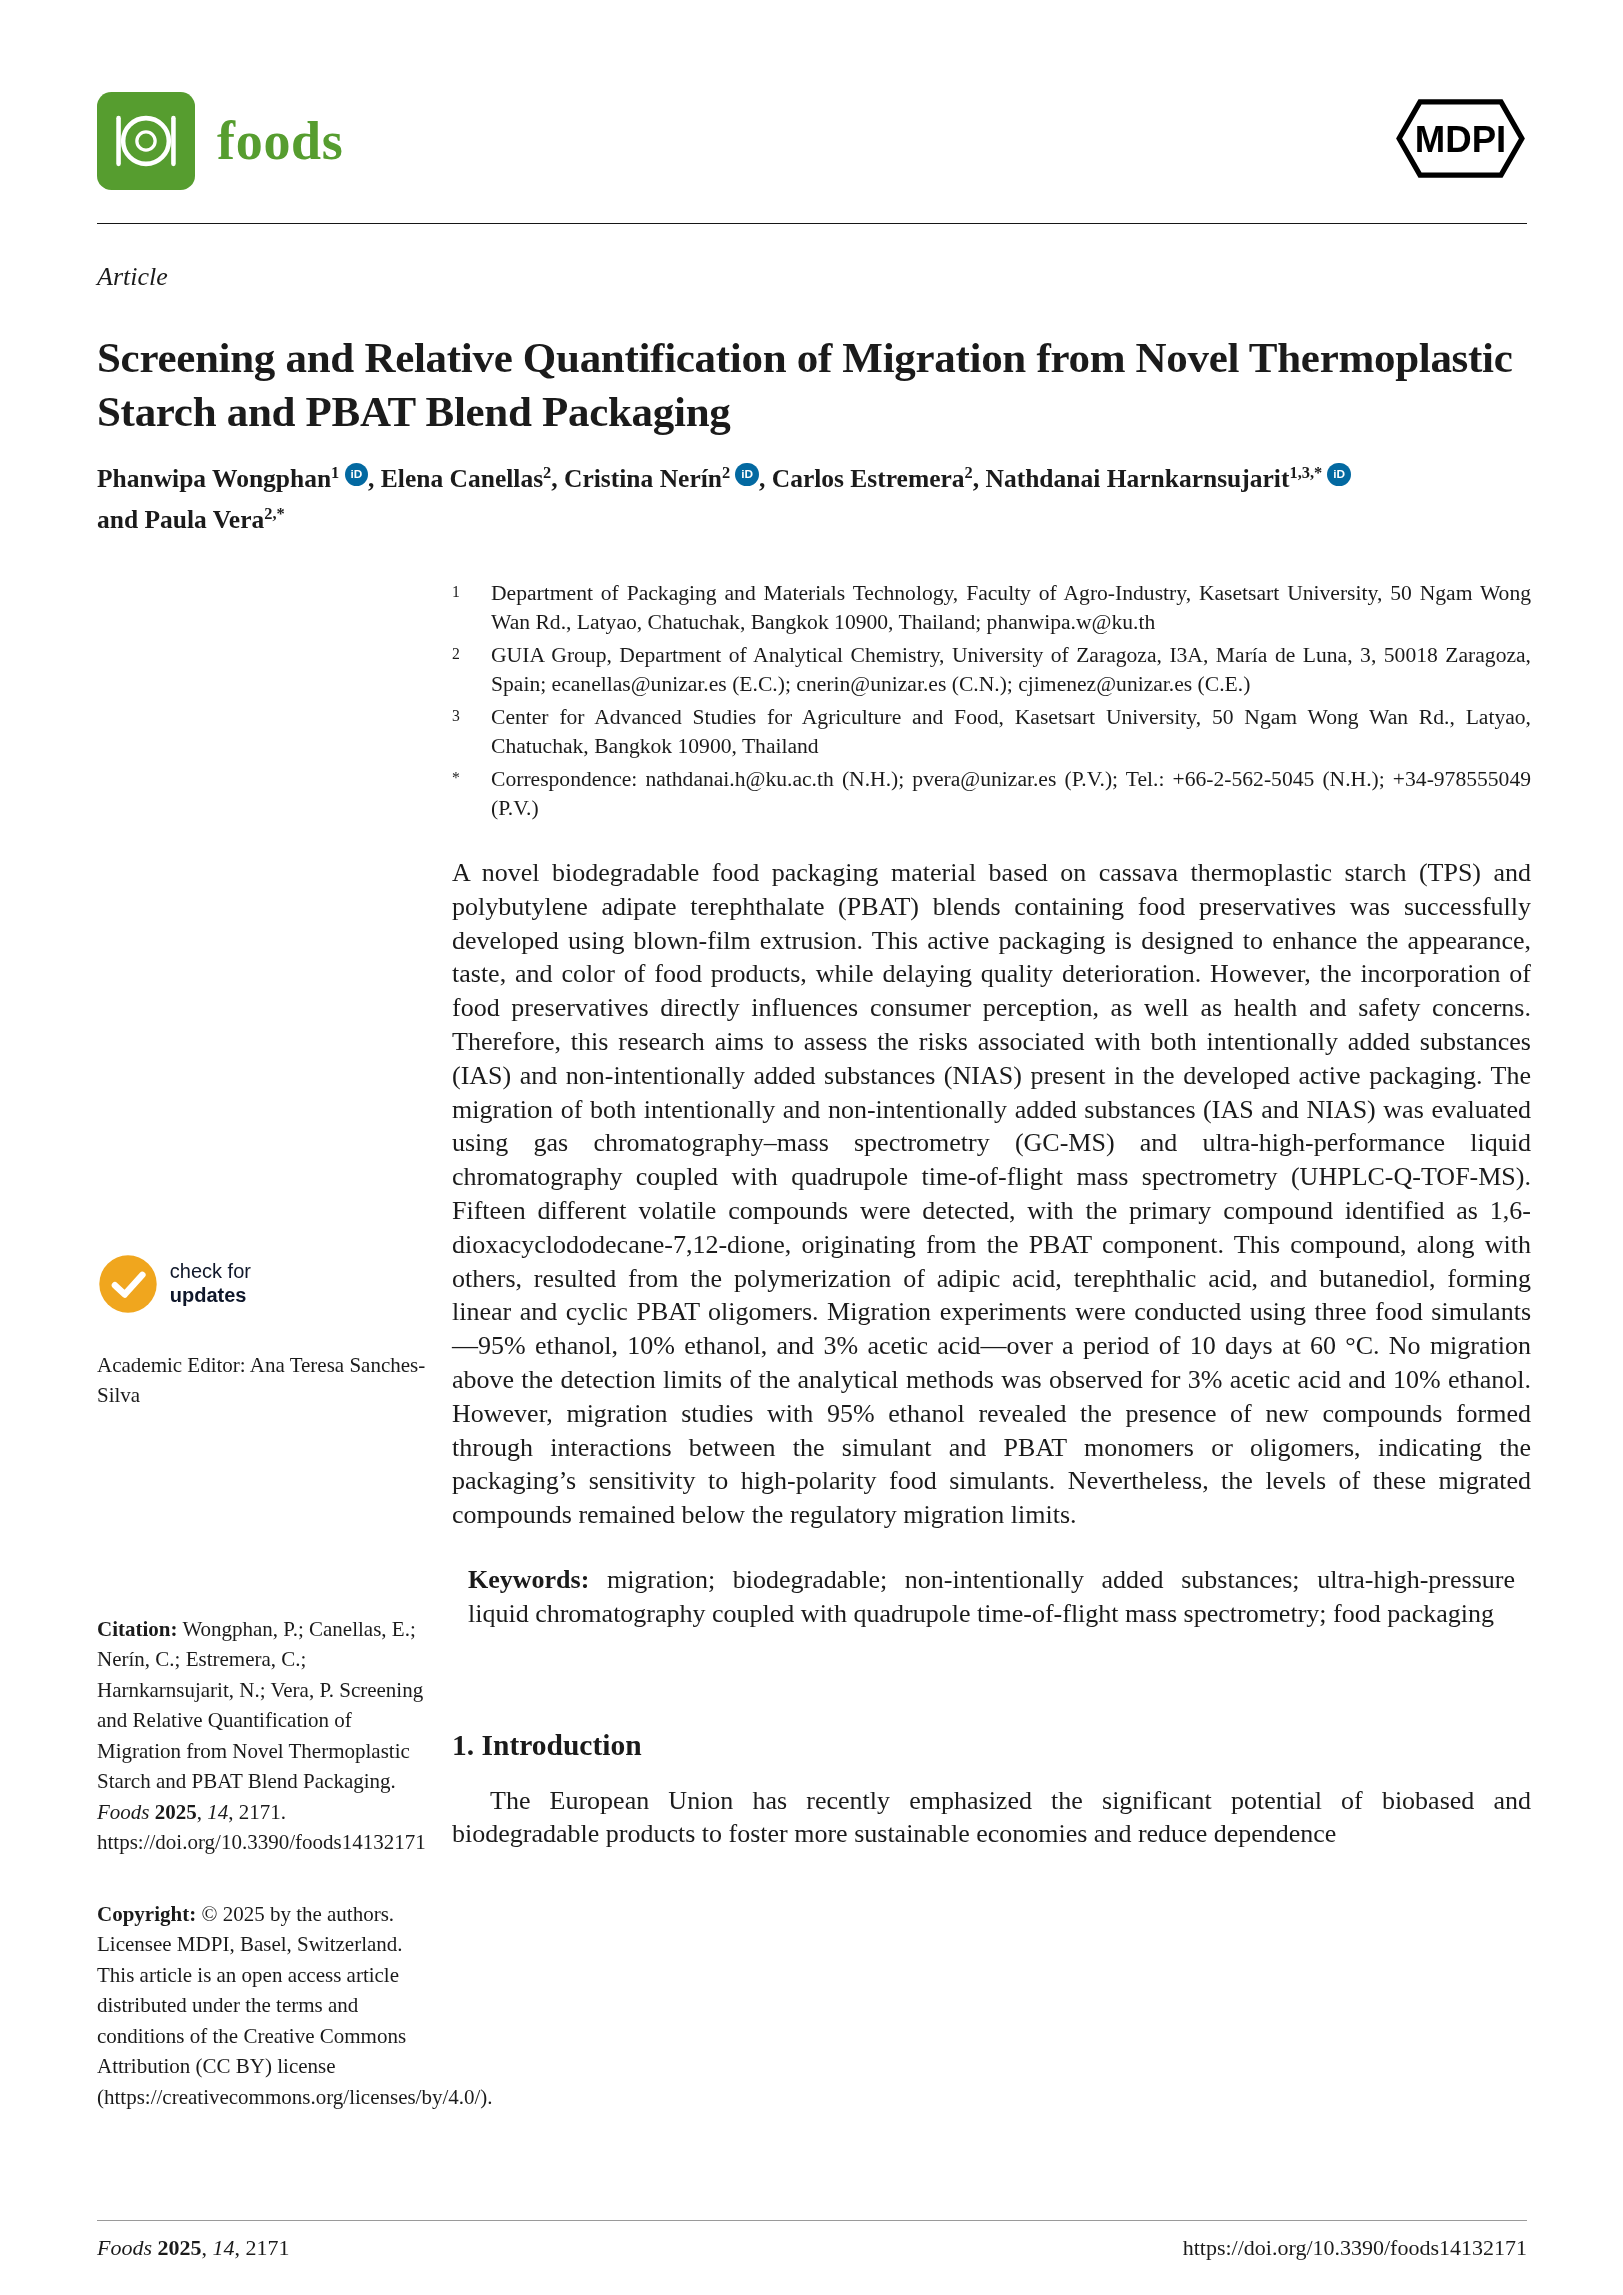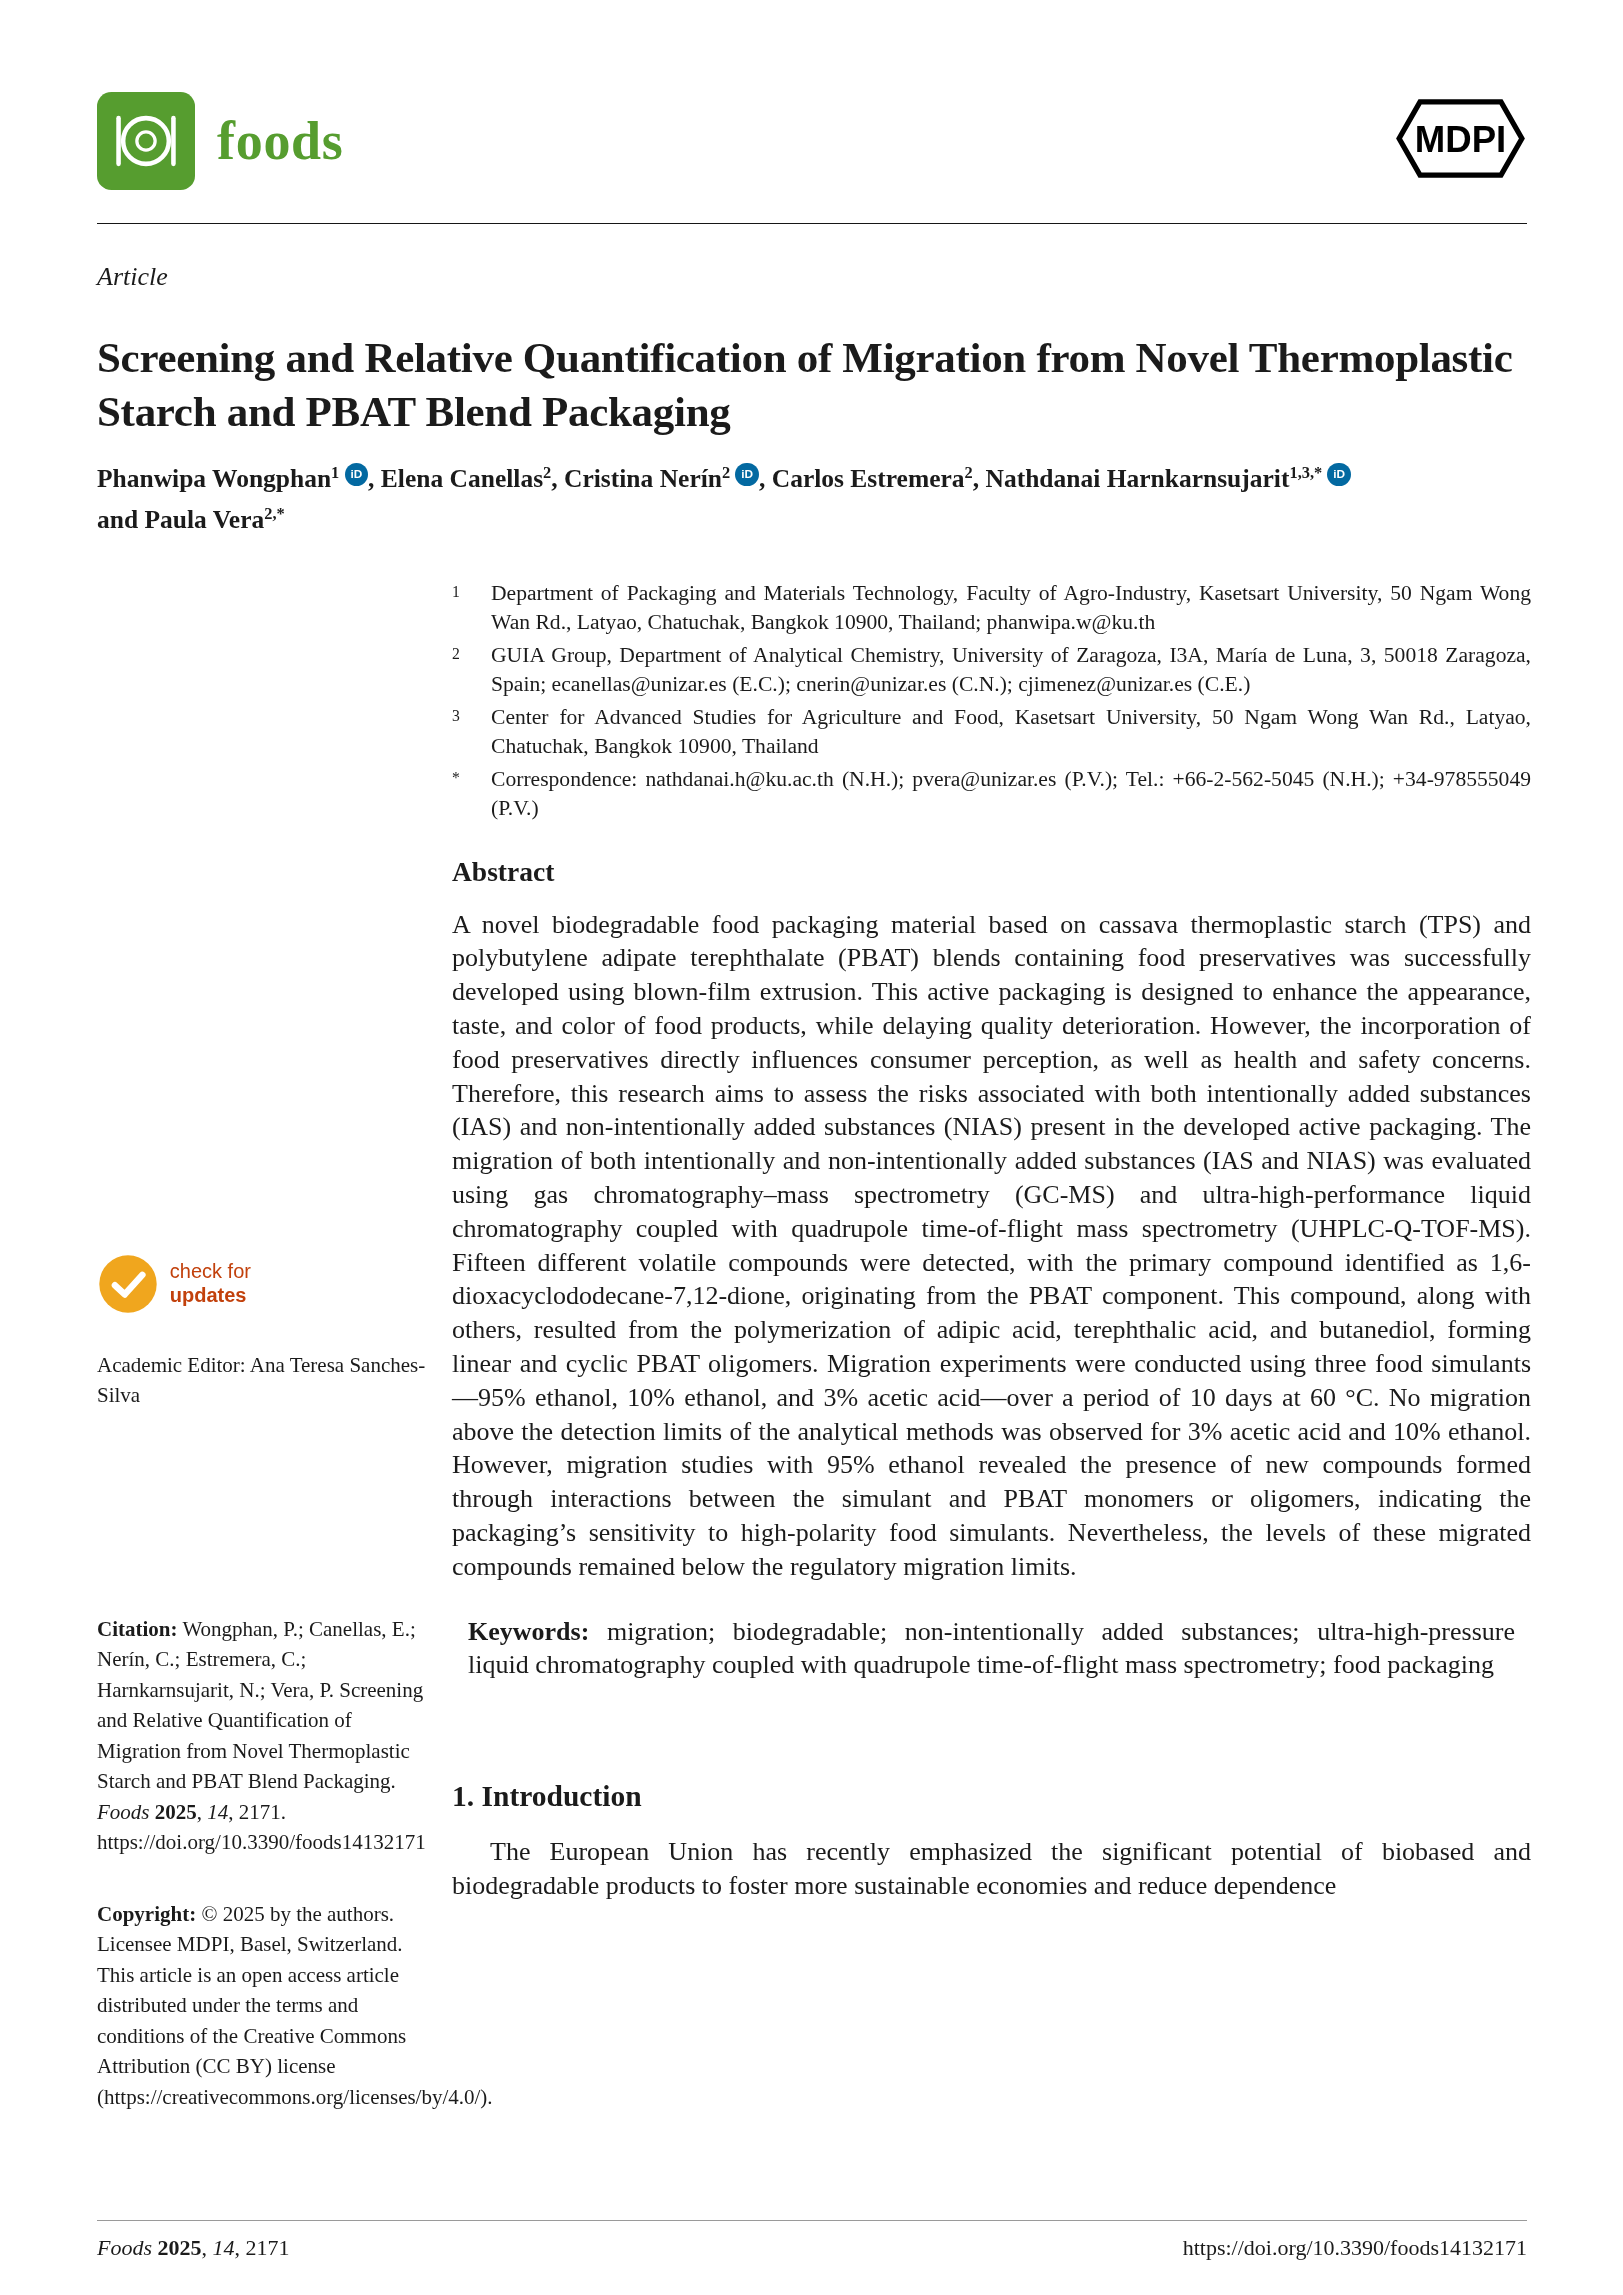--- a/index.html
+++ b/index.html
@@ -40,21 +40,21 @@
   
   .main-col { position:absolute; left:452px; top:856px; width:1079px; }
   .abs-h { font-size:27.5px; font-weight:bold; margin:0 0 19.6px 0; }
   .abs-p { font-size:26px; line-height:1.3; text-align:justify; margin:0 0 31px 0; }
   .kw { font-size:26px; line-height:1.3; text-align:justify; margin:16px; }
   .intro-h { font-size:29.5px; font-weight:bold; margin:98px 0 22px 0; }
   .intro-p { font-size:26px; line-height:1.3; text-align:justify; text-indent:38px; margin:0; }
   
   .sb { position:absolute; left:97px; width:329px; font-size:21px; line-height:1.45; }
   .crossmark { position:absolute; left:98px; top:1254px; display:flex; align-items:center; gap:11.8px; cursor:pointer; }
-  .cm-text { font-family:"Liberation Sans", sans-serif; font-size:20px; line-height:1.18; color:#c2410c; }
+  .cm-text { font-family:"Liberation Sans", sans-serif; font-size:20px; line-height:1.18; color:#0f172a; }
   #sb-editor { top:1350px; }
   #sb-dates { top:1447px; }
   .sb-date { margin-bottom:7.2px; }
   #sb-citation { top:1614px; }
   #sb-copyright { top:1899px; }
   .sb b { font-weight:bold; }
   
   .footer-rule { position:absolute; left:97px; top:2220px; width:1430px; height:1.3px; background:#9a9a9a; }
   .footer {
     position:absolute; left:97px; top:2235px; width:1430px;
@@ -115,21 +115,20 @@
       <span class="aff-num">3</span>
       <span class="aff-text">Center for Advanced Studies for Agriculture and Food, Kasetsart University, 50 Ngam Wong Wan Rd., Latyao, Chatuchak, Bangkok 10900, Thailand</span>
     </div>
     <div class="aff-row">
       <span class="aff-num">*</span>
       <span class="aff-text">Correspondence: nathdanai.h@ku.ac.th (N.H.); pvera@unizar.es (P.V.); Tel.: +66-2-562-5045 (N.H.); +34-978555049 (P.V.)</span>
     </div>
   </div>
 
   <div class="main-col">
-    <h2 class="abs-h">Abstract</h2>
     <p class="abs-p">A novel biodegradable food packaging material based on cassava thermoplastic starch (TPS) and polybutylene adipate terephthalate (PBAT) blends containing food preservatives was successfully developed using blown-film extrusion. This active packaging is designed to enhance the appearance, taste, and color of food products, while delaying quality deterioration. However, the incorporation of food preservatives directly influences consumer perception, as well as health and safety concerns. Therefore, this research aims to assess the risks associated with both intentionally added substances (IAS) and non-intentionally added substances (NIAS) present in the developed active packaging. The migration of both intentionally and non-intentionally added substances (IAS and NIAS) was evaluated using gas chromatography–mass spectrometry (GC-MS) and ultra-high-performance liquid chromatography coupled with quadrupole time-of-flight mass spectrometry (UHPLC-Q-TOF-MS). Fifteen different volatile compounds were detected, with the primary compound identified as 1,6-dioxacyclododecane-7,12-dione, originating from the PBAT component. This compound, along with others, resulted from the polymerization of adipic acid, terephthalic acid, and butanediol, forming linear and cyclic PBAT oligomers. Migration experiments were conducted using three food simulants—95% ethanol, 10% ethanol, and 3% acetic acid—over a period of 10 days at 60 °C. No migration above the detection limits of the analytical methods was observed for 3% acetic acid and 10% ethanol. However, migration studies with 95% ethanol revealed the presence of new compounds formed through interactions between the simulant and PBAT monomers or oligomers, indicating the packaging’s sensitivity to high-polarity food simulants. Nevertheless, the levels of these migrated compounds remained below the regulatory migration limits.</p>
     <p class="kw"><b>Keywords:</b> <span>migration; biodegradable; non-intentionally added substances; ultra-high-pressure liquid chromatography coupled with quadrupole time-of-flight mass spectrometry; food packaging</span></p>
     <h2 class="intro-h">1. Introduction</h2>
     <p class="intro-p">The European Union has recently emphasized the significant potential of biobased and biodegradable products to foster more sustainable economies and reduce dependence</p>
   </div>
 
   <div class="crossmark">
     <svg width="60" height="60" viewBox="0 0 92 92">
       <circle cx="46" cy="46" r="44" fill="#F0A61E"></circle>
       <path d="M26 48 L41 62 L68 32" fill="none" stroke="#ffffff" stroke-width="10" stroke-linecap="round" stroke-linejoin="round"></path>

